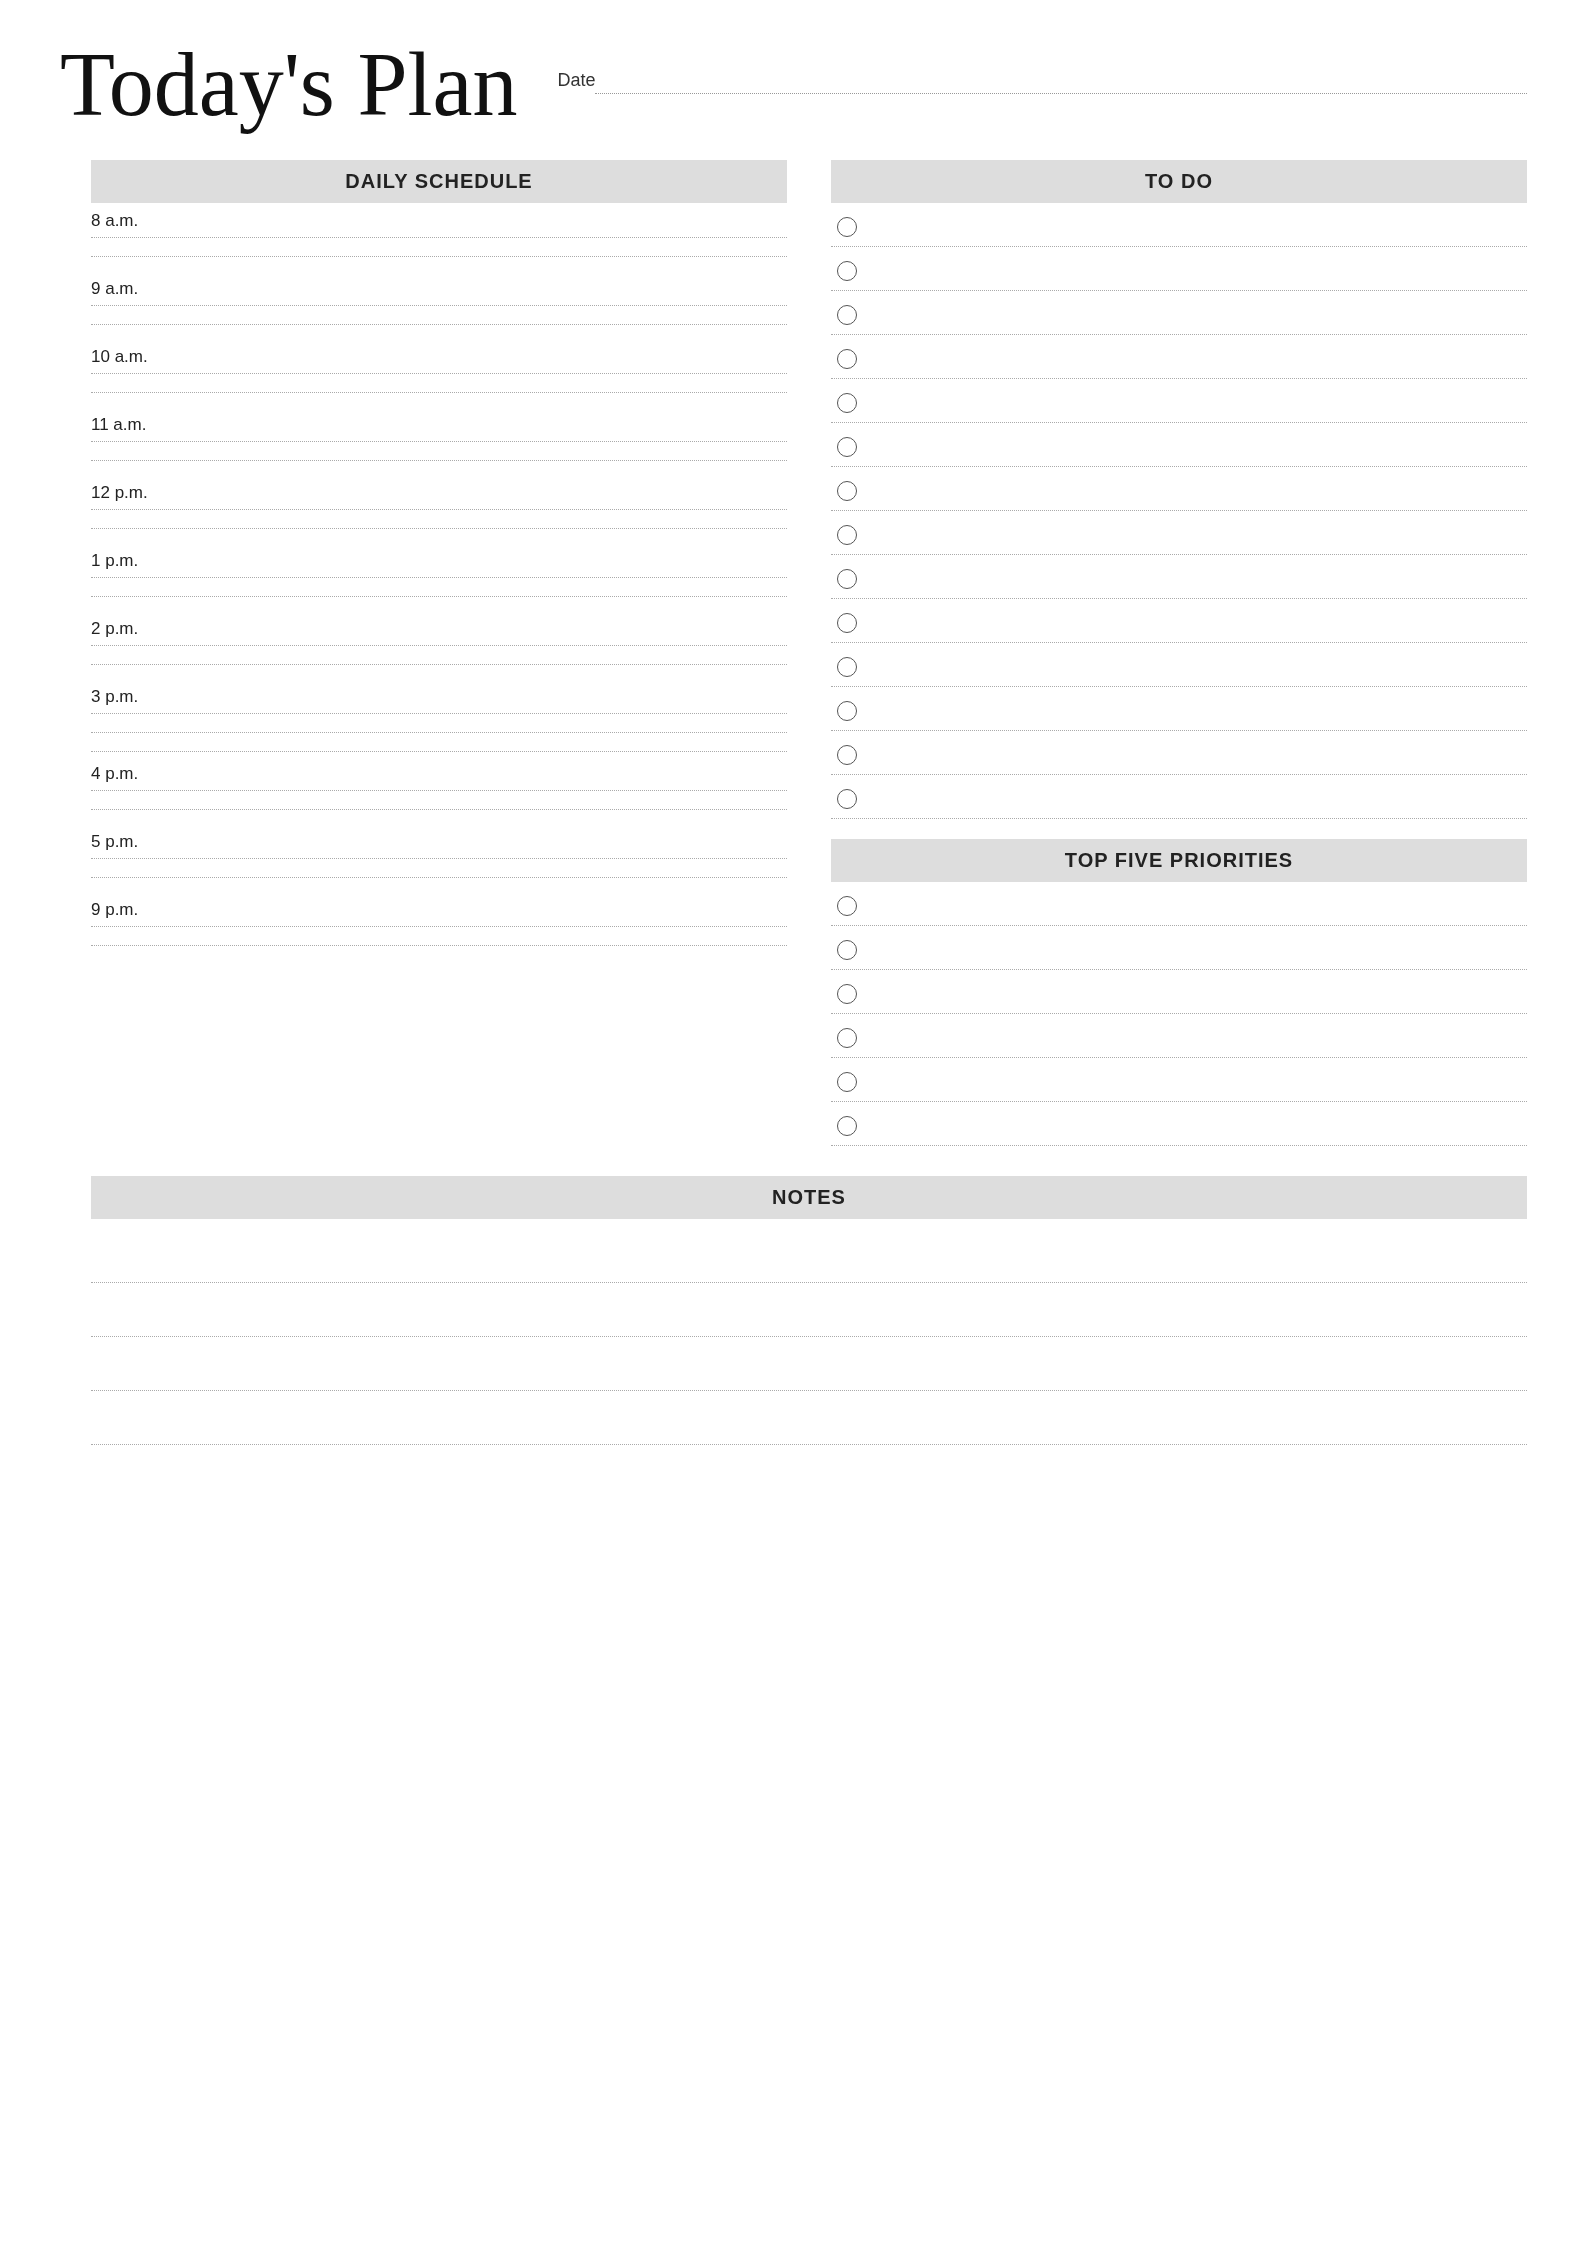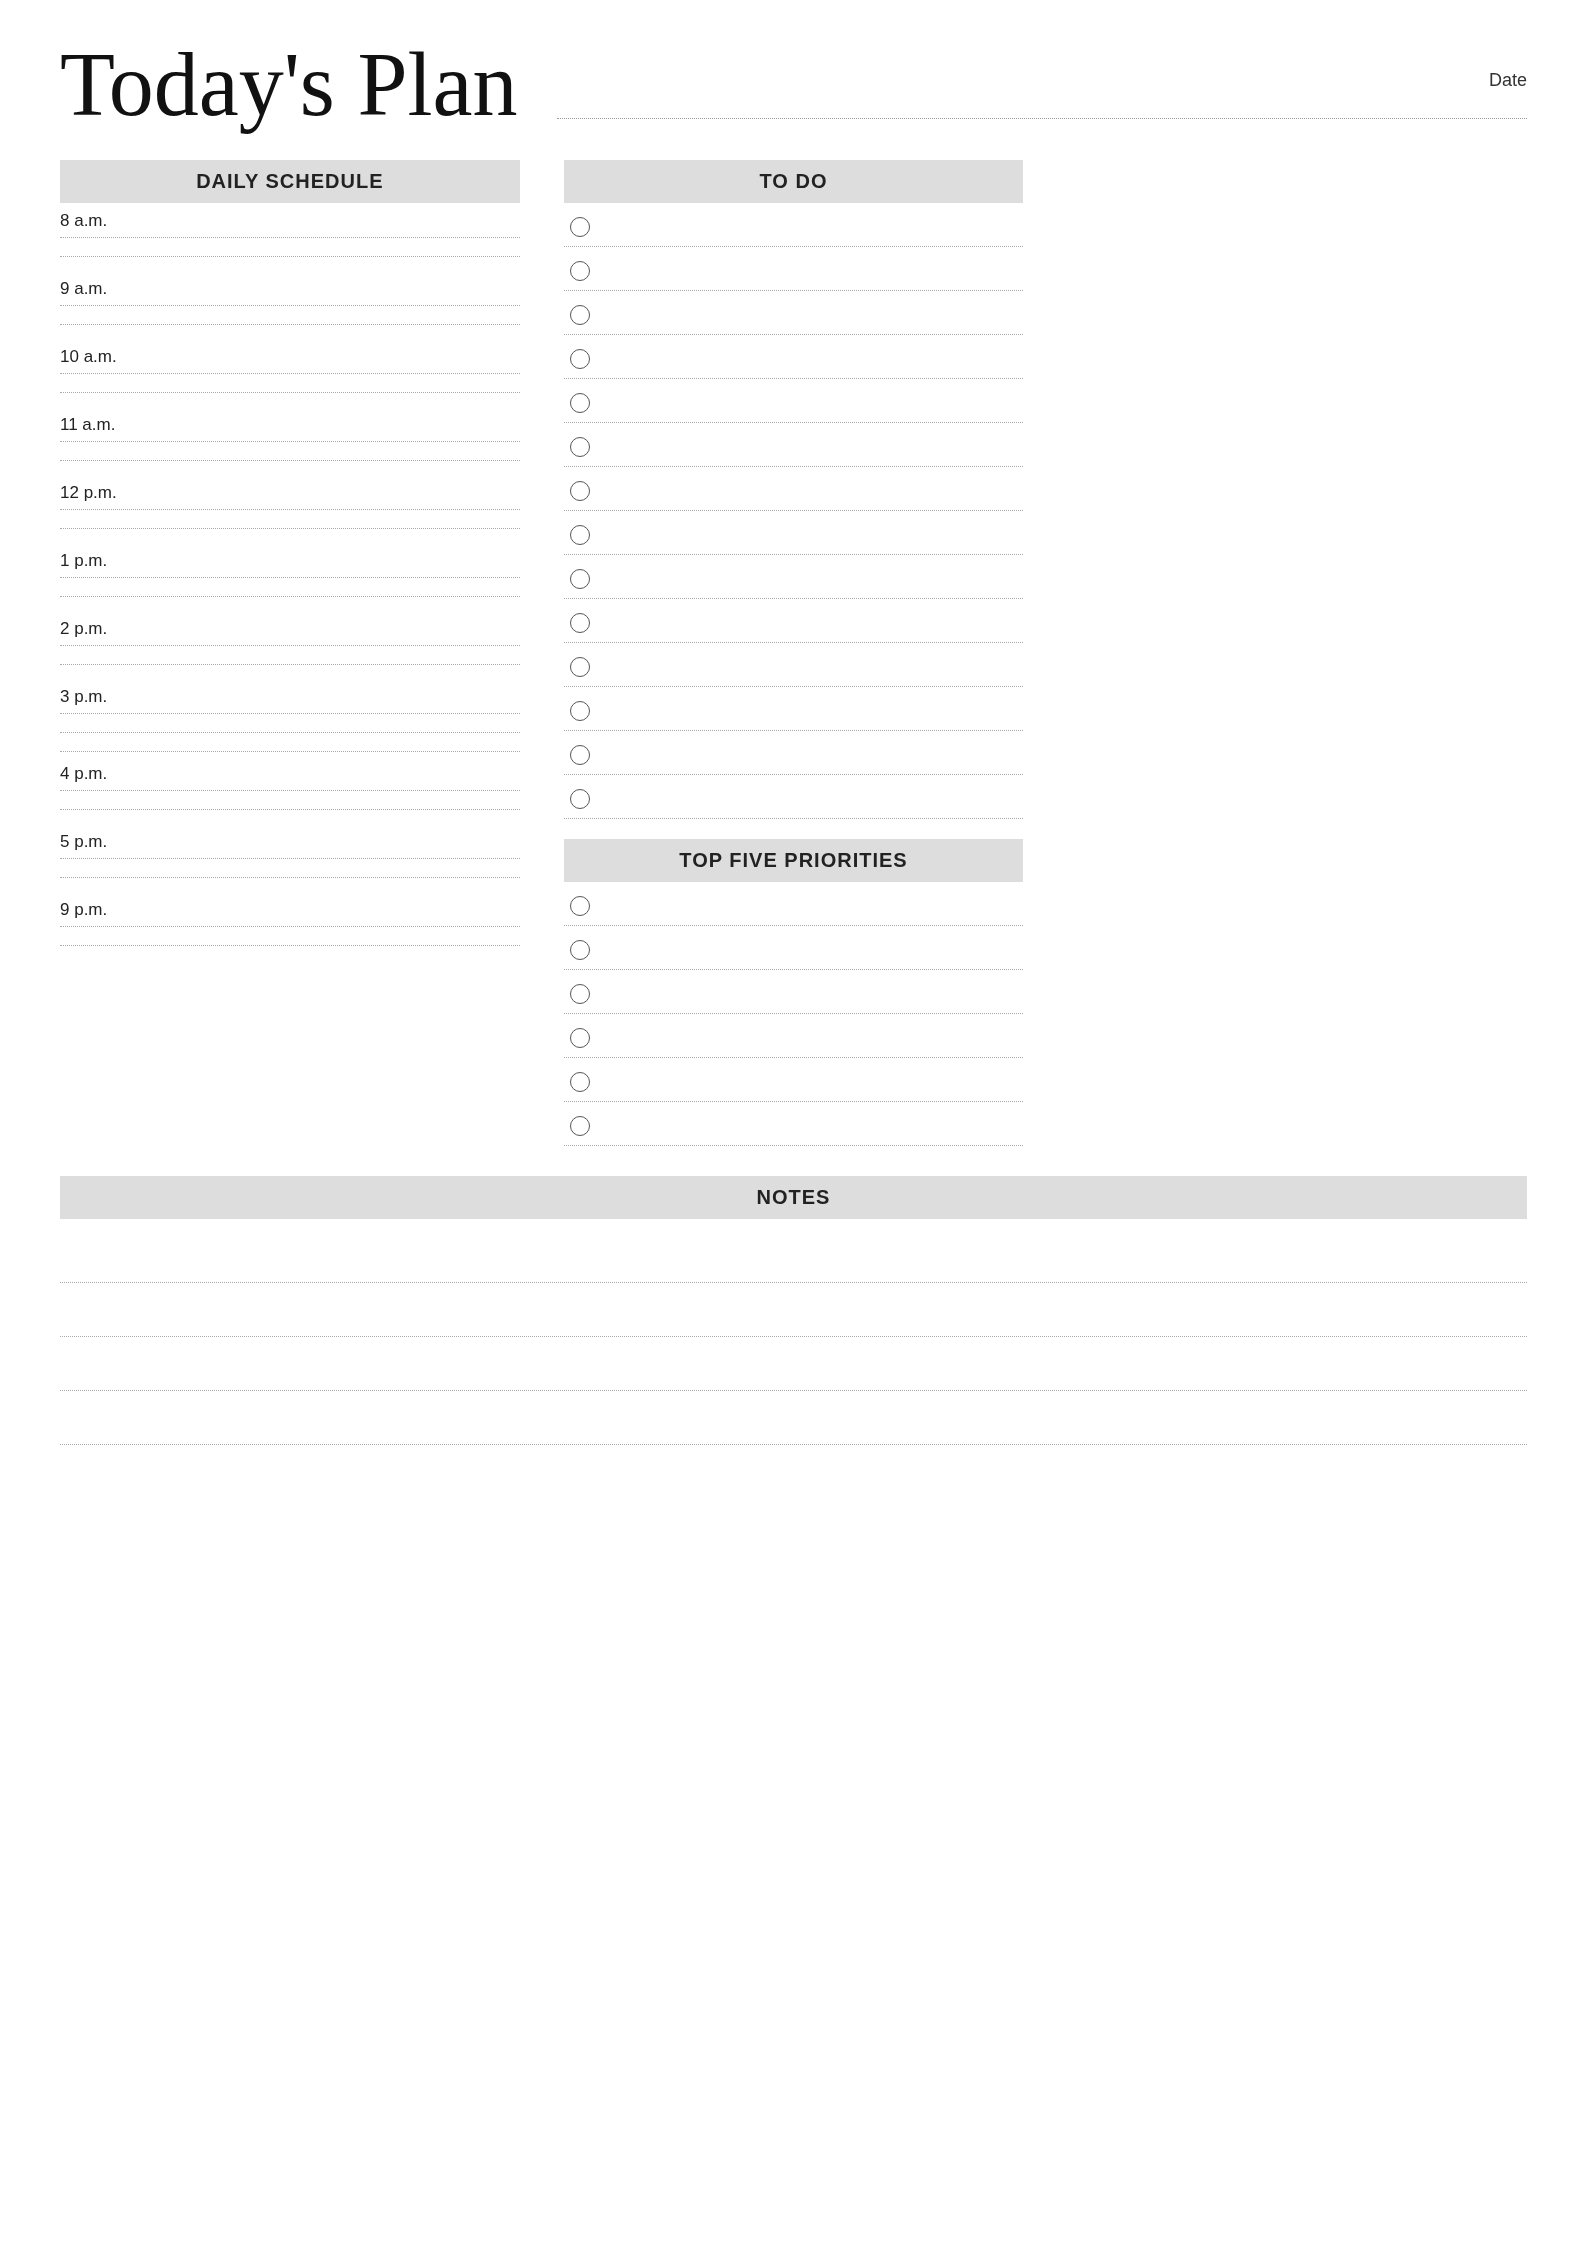--- a/index.html
+++ b/index.html
@@ -25,42 +25,43 @@
       font-size: 90px;
       font-weight: 400;
       color: #111;
       line-height: 1;
       flex: 0 0 auto;
       margin-right: 40px;
     }
 
     .date-area {
       display: flex;
-      flex-direction: column;
+      flex-direction: row;
       justify-content: flex-end;
       padding-top: 30px;
       flex: 1;
     }
 
     .date-label {
       font-size: 18px;
       color: #333;
       margin-bottom: 4px;
     }
 
     .date-line {
       border-bottom: 1.5px dotted #999;
       width: 100%;
       height: 24px;
     }
 
     .main-grid {
       display: grid;
-      grid-template-columns: 1fr 1fr 1fr;
+      grid-template-columns: 1fr 1fr;
       gap: 0 44px;
+      margin-left: 31px;
     }
 
     .section-header {
       background: #ddd;
       text-align: center;
       font-size: 20px;
       font-weight: bold;
       letter-spacing: 1px;
       padding: 10px 0;
       margin-bottom: 0;

